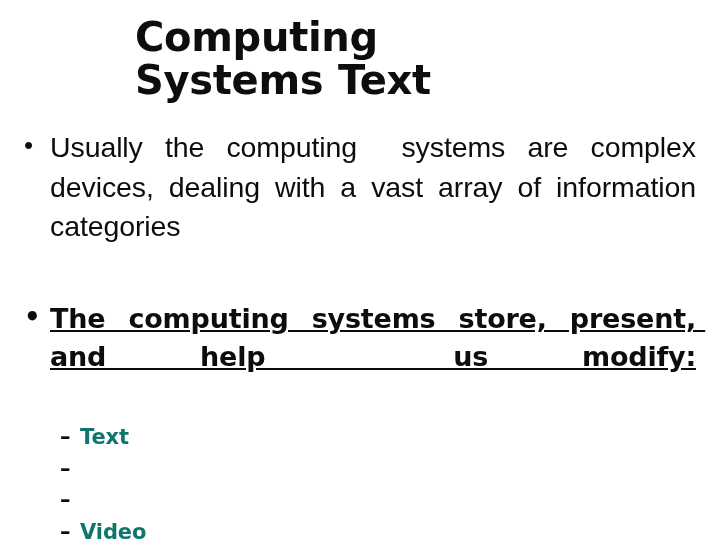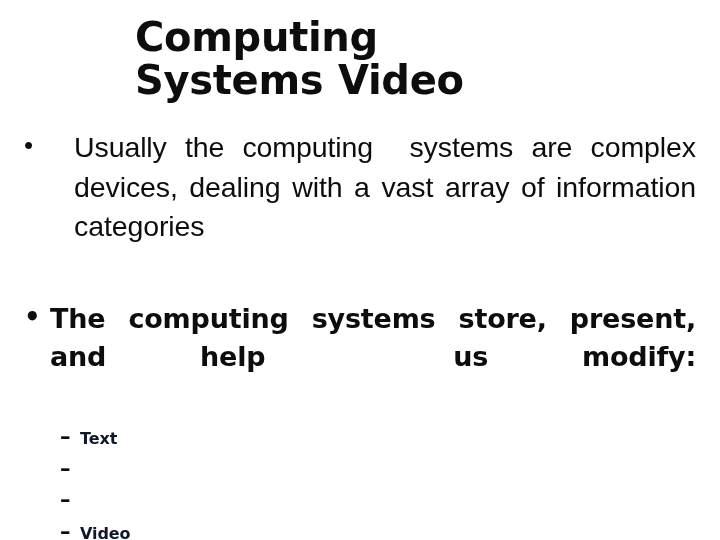--- a/index.html
+++ b/index.html
@@ -85,35 +85,35 @@
   .lvl1-regular .bullet-marker {
     font-family: "Liberation Sans", sans-serif;
     font-size: 26px;
   }
   .lvl1-regular .bullet-text {
     font-family: "Liberation Sans", sans-serif;
     font-weight: normal;
     font-size: 28.5px;
     line-height: 1.39;
     letter-spacing: -0.1px;
-    margin-left: 24px;
   }
 
   
   .lvl1-bold .bullet-marker {
     font-family: "DejaVu Sans", sans-serif;
     font-size: 26px;
     font-weight: bold;
   }
   .lvl1-bold .bullet-text {
     font-family: "DejaVu Sans", sans-serif;
     font-weight: bold;
     font-size: 27px;
     line-height: 1.40;
     letter-spacing: -0.2px;
+    text-decoration: underline;
   }
 
   
   .sub-list {
     margin: 9px 0 0 0;
     padding: 0;
     list-style: none;
   }
   .sub-item {
     display: flex;
@@ -128,34 +128,34 @@
     font-weight: bold;
     font-size: 21px;
     line-height: 1.42;
     color: #0d0d0d;
     user-select: none;
   }
   .sub-label {
     flex: 0 1 auto;
     font-family: "DejaVu Sans", sans-serif;
     font-weight: bold;
-    font-size: 16px;
+    font-size: 21px;
     line-height: 1.42;
     letter-spacing: -0.1px;
-    color: #0f172a;
+    color: #0f766e;
     white-space: pre;
   }
 </style>
 </head>
 <body>
 
 <div class="slide">
 
   <div class="title-block">
-    <h1 class="slide-title">Computing Systems Video</h1>
+    <h1 class="slide-title">Computing Systems Text</h1>
   </div>
 
   <div class="body-block">
 
     <div class="bullet-row lvl1-regular">
       <span class="bullet-marker">•</span>
       <span class="bullet-text">Usually the computing  systems are complex devices, dealing with a vast array of information  categories</span>
     </div>
 
     <div class="bullet-row lvl1-bold">

